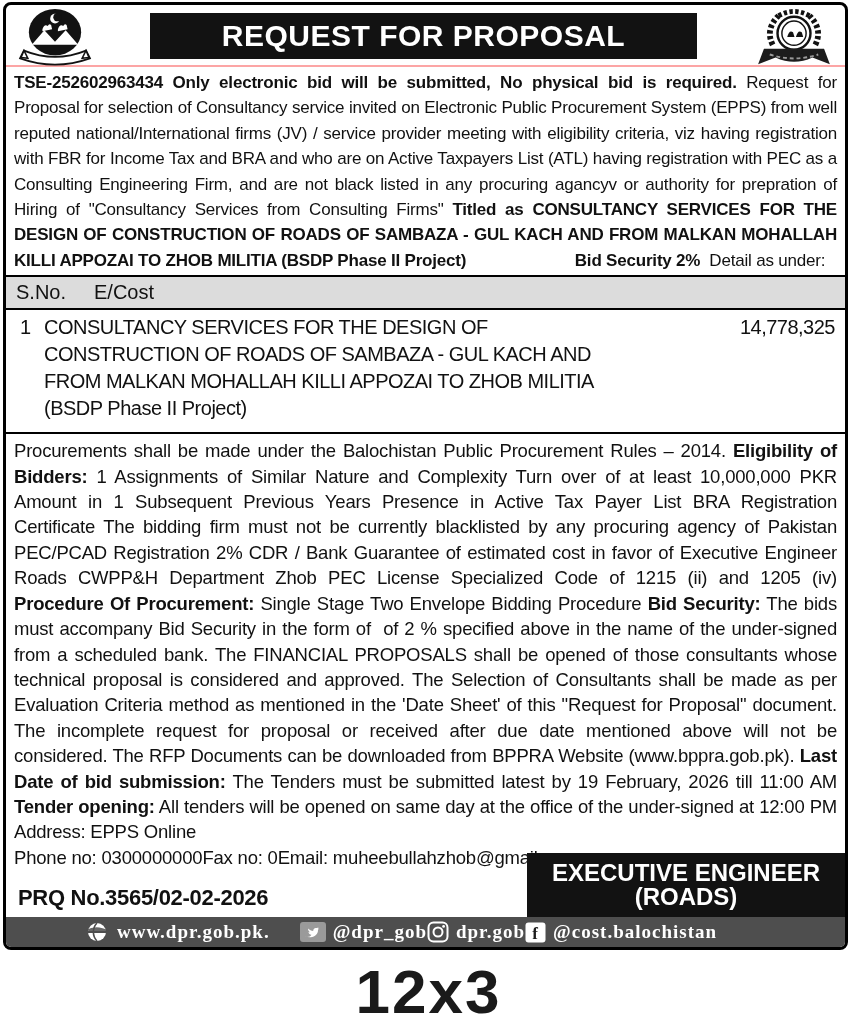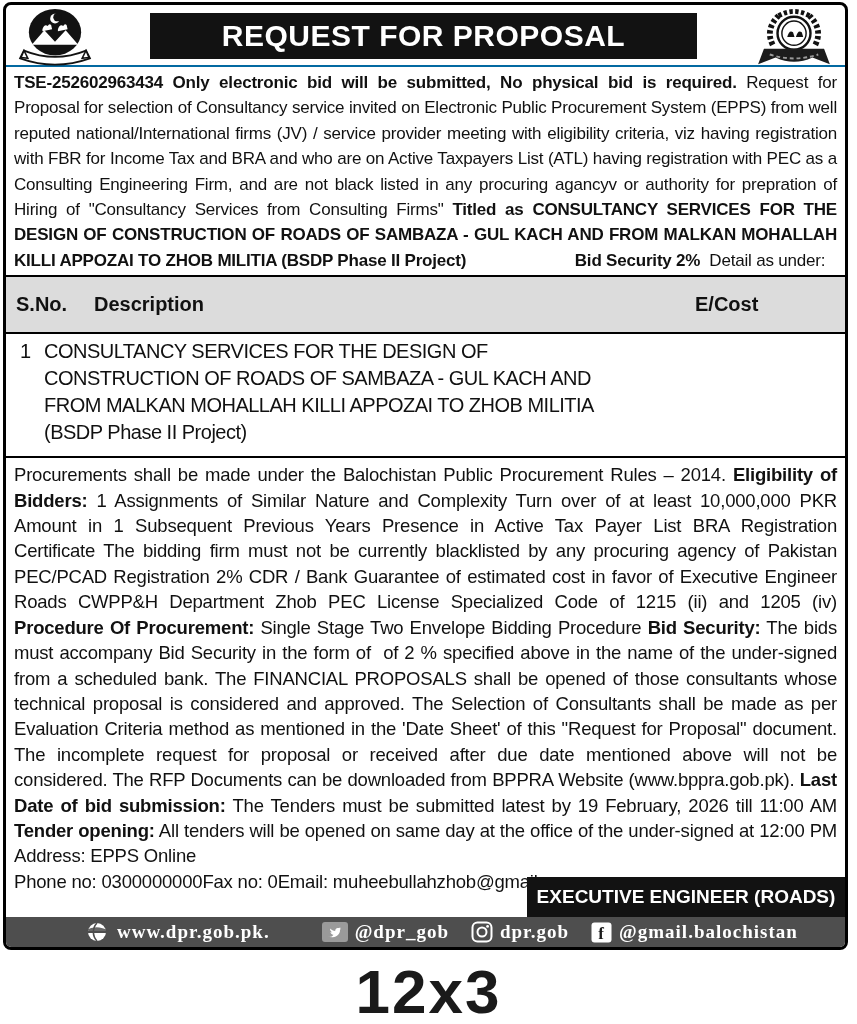--- a/index.html
+++ b/index.html
@@ -12,42 +12,42 @@
 
   
   .ad {
     position:absolute; left:3px; top:2px; width:845px; height:948px;
     border:3px solid #000; border-radius:8px; background:#fff; box-sizing:border-box;
   }
 
   
   .header {
     display:flex; align-items:flex-start; padding:3px 8px 0 8px; height:62px;
-    border-bottom:2px solid #0369a1; box-sizing:border-box;
+    border-bottom:2px solid #fca5a5; box-sizing:border-box;
   }
   .emblem { flex:0 0 auto; }
   .title-bar {
     flex:1 1 auto; margin:5px 54px 0 54px; height:46px; background:#121212;
     display:flex; align-items:center; justify-content:center;
   }
   .title-bar .t {
     color:#fff; font-weight:bold; font-size:30px; letter-spacing:0.5px; white-space:nowrap;
   }
 
   
   .intro {
     padding:3px 8px 2px 8px; font-size:17px; line-height:25.4px;
     text-align:justify; letter-spacing:-0.2px;
   }
   .intro b, .details b { letter-spacing:-0.2px; }
 
   
   .tbl-head {
     display:flex; background:#dcdcdc; border-top:2px solid #000; border-bottom:2px solid #000;
-    font-weight:bold; font-size:20px; padding:16px 10px; box-sizing:border-box; align-items:baseline;
+    font-weight:normal; font-size:20px; padding:4px 10px; box-sizing:border-box; align-items:baseline;
   }
   .th-sno { width:78px; }
   .th-desc { flex:1 1 auto; }
   .th-ecost { width:140px; text-align:left; }
   .tbl-row {
     display:flex; padding:4px 10px 10px 14px; font-size:20px; line-height:27px;
     letter-spacing:-0.5px; border-bottom:2px solid #000; box-sizing:border-box; align-items:flex-start;
   }
   .td-sno { width:24px; flex:0 0 auto; }
   .td-desc { width:578px; flex:0 0 auto; }
@@ -55,32 +55,32 @@
 
   .details {
     padding:4px 8px 0 8px; font-size:18.5px; line-height:25.4px;
     text-align:justify; letter-spacing:-0.2px;
   }
   .phone { padding:0 8px; font-size:18.5px; line-height:25.4px; letter-spacing:-0.2px; }
 
   
   .sign-box {
     position:absolute; right:0px; bottom:30px; width:318px; background:#121212;
-    color:#fff; text-align:center; font-weight:bold; font-size:19px; line-height:24px;
+    color:#fff; text-align:center; font-weight:bold; font-size:24px; line-height:24px;
     padding:8px 4px; box-sizing:border-box;margin-left:29px;
   }
 
   .prq {
     position:absolute; left:12px; bottom:36px; font-weight:bold; font-size:22px; letter-spacing:-0.3px;
   }
 
   
   .footer-bar {
     position:absolute; left:0; right:0; bottom:0; height:30px; background:#4e4e4e;
-    display:flex; align-items:center; gap:22px; padding:0 12px 0 78px; box-sizing:border-box;
+    display:flex; align-items:center; gap:0; padding:0 12px 0 78px; box-sizing:border-box;
     color:#fff; font-family:"Liberation Serif", serif; font-weight:bold; font-size:19px;
     letter-spacing:1px; border-radius:0 0 5px 5px; white-space:nowrap;
   }
   .f-item { display:flex; align-items:center; gap:7px; }
   .f-item.site { margin-right:30px; }
   .icon-box { display:inline-flex; align-items:center; }
 
   
   .size-label {
     position:absolute; left:0; right:0; top:956px; text-align:center;
@@ -125,36 +125,37 @@
           <path d="M18 48 q25 8 50 0" stroke="#9a9a9a" stroke-width="2" fill="none" stroke-dasharray="4 3"></path>
         </svg>
       </span>
     </div>
 
     <div class="intro"><b>TSE-252602963434 Only electronic bid will be submitted, No physical bid is required.</b><span> Request for Proposal for selection of Consultancy service invited on Electronic Public Procurement System (EPPS) from well reputed national/International firms (JV) / service provider meeting with eligibility criteria, viz having registration with FBR for Income Tax and BRA and who are on Active Taxpayers List (ATL) having registration with PEC as a Consulting Engineering Firm, and are not black listed in any procuring agancyv or authority for prepration of Hiring of "Consultancy Services from Consulting Firms" </span><b>Titled as CONSULTANCY SERVICES FOR THE DESIGN OF CONSTRUCTION OF ROADS OF SAMBAZA - GUL KACH AND FROM MALKAN MOHALLAH KILLI APPOZAI TO ZHOB MILITIA (BSDP Phase II Project)</b><span>&nbsp;&nbsp;&nbsp;&nbsp;&nbsp;&nbsp;&nbsp;&nbsp;&nbsp;&nbsp;&nbsp;&nbsp;&nbsp;&nbsp;&nbsp;&nbsp;&nbsp;&nbsp;&nbsp;&nbsp;&nbsp;&nbsp;&nbsp;&nbsp;</span><b>Bid Security 2%</b><span>&nbsp; Detail as under:</span></div>
 
     <div>
       <div class="tbl-head">
         <span class="th-sno">S.No.</span>
-        <span class="th-desc">Description</span>
         <span class="th-ecost">E/Cost</span>
       </div>
       <div class="tbl-row">
         <span class="td-sno">1</span>
         <span class="td-desc">CONSULTANCY SERVICES FOR THE DESIGN OF CONSTRUCTION OF ROADS OF SAMBAZA - GUL KACH AND FROM MALKAN MOHALLAH KILLI APPOZAI TO ZHOB MILITIA (BSDP Phase II Project)</span>
+        <span class="td-ecost">14,778,325</span>
       </div>
     </div>
 
     <div class="details"><span>Procurements shall be made under the Balochistan Public Procurement Rules – 2014. </span><b>Eligibility of Bidders:</b><span> 1 Assignments of Similar Nature and Complexity Turn over of at least 10,000,000 PKR Amount in 1 Subsequent Previous Years Presence in Active Tax Payer List BRA Registration Certificate The bidding firm must not be currently blacklisted by any procuring agency of Pakistan PEC/PCAD Registration 2% CDR / Bank Guarantee of estimated cost in favor of Executive Engineer Roads CWPP&amp;H Department Zhob PEC License Specialized Code of 1215 (ii) and 1205 (iv) </span><b>Procedure Of Procurement:</b><span> Single Stage Two Envelope Bidding Procedure </span><b>Bid Security:</b><span> The bids must accompany Bid Security in the form of &nbsp;of 2 % specified above in the name of the under-signed from a scheduled bank. The FINANCIAL PROPOSALS shall be opened of those consultants whose technical proposal is considered and approved. The Selection of Consultants shall be made as per Evaluation Criteria method as mentioned in the 'Date Sheet' of this "Request for Proposal" document. The incomplete request for proposal or received after due date mentioned above will not be considered. The RFP Documents can be downloaded from BPPRA Website (www.bppra.gob.pk). </span><b>Last Date of bid submission:</b><span> The Tenders must be submitted latest by 19 February, 2026 till 11:00 AM </span><b>Tender opening:</b><span> All tenders will be opened on same day at the office of the under-signed at 12:00 PM Address: EPPS Online</span></div>
     <div class="phone">Phone no: 0300000000Fax no: 0Email: muheebullahzhob@gmail.com</div>
 
     <div class="sign-box">
       <div>EXECUTIVE ENGINEER (ROADS)</div>
     </div>
 
+    <div class="prq">PRQ No.3565/02-02-2026</div>
 
     <div class="footer-bar">
       <span class="f-item site">
         <span class="icon-box">
           <svg width="26" height="22" viewBox="0 0 26 22">
             <circle cx="13" cy="11" r="9" fill="#fff"></circle>
             <path d="M4 11 h18" stroke="#4e4e4e" stroke-width="2"></path>
             <path d="M13 2 a13 13 0 0 0 0 18 a13 13 0 0 1 0 -18" stroke="#4e4e4e" stroke-width="1.6" fill="none"></path>
             <path d="M2 9 q11 -6 23 1 q-12 4 -23 -1z" fill="#4e4e4e" opacity="0.85"></path>
           </svg>
@@ -183,19 +184,19 @@
         <span>dpr.gob</span>
       </span>
 
       <span class="f-item">
         <span class="icon-box">
           <svg width="21" height="21" viewBox="0 0 21 21">
             <rect x="0.5" y="0.5" width="20" height="20" rx="3" fill="#fff"></rect>
             <text x="10.5" y="17" text-anchor="middle" font-family="Liberation Serif, serif" font-size="17" font-weight="bold" fill="#1c1c1c">f</text>
           </svg>
         </span>
-        <span>@gmail.balochistan</span>
+        <span>@cost.balochistan</span>
       </span>
     </div>
   </div>
 
   <div class="size-label">12x3</div>
 </div>
 
 </body></html>

